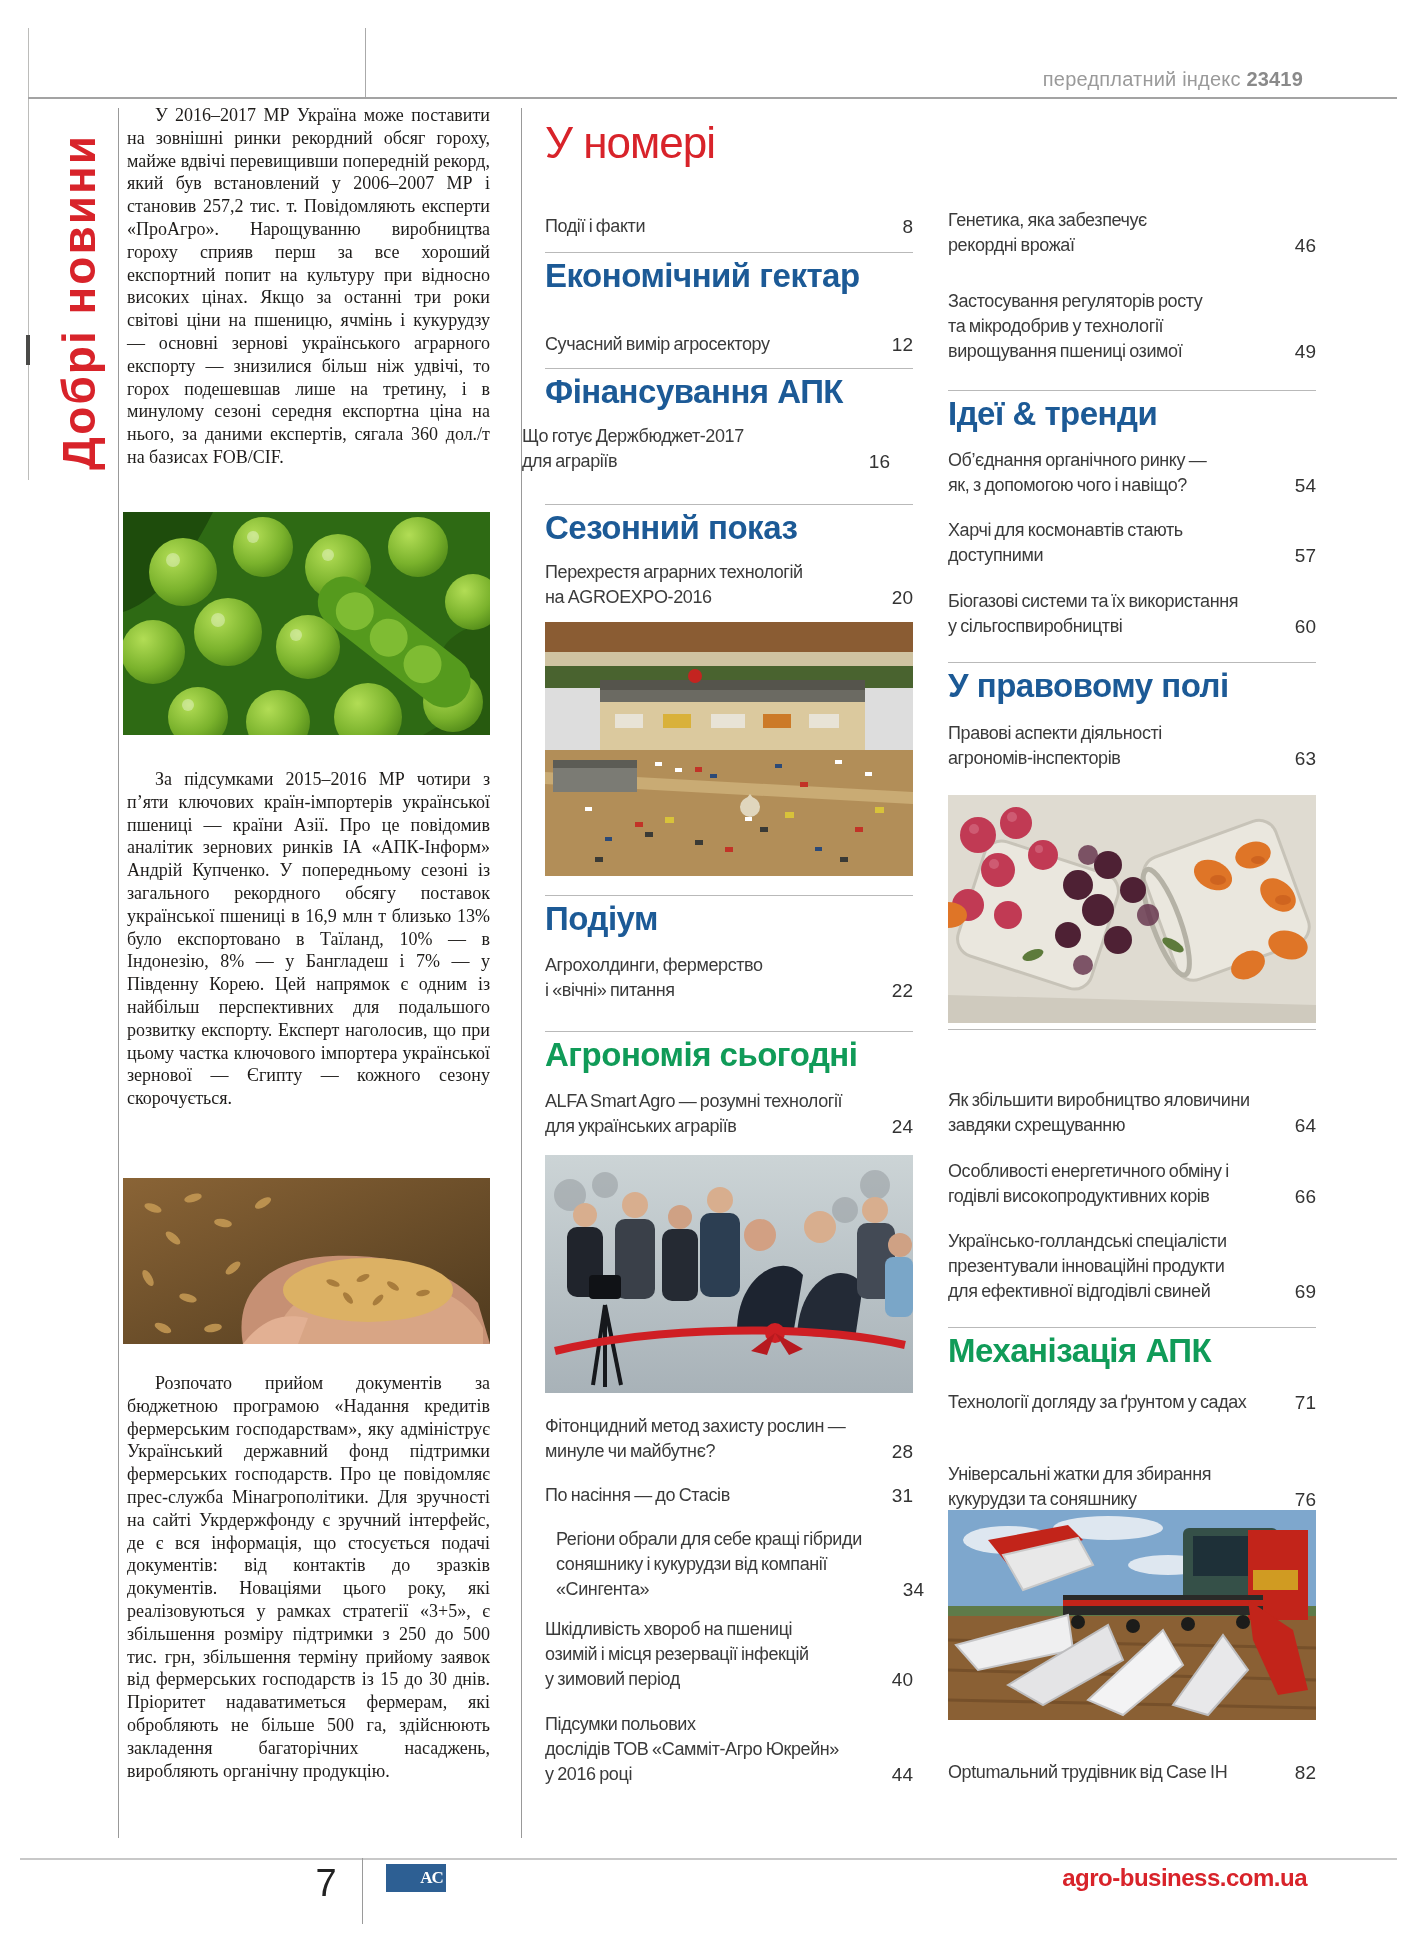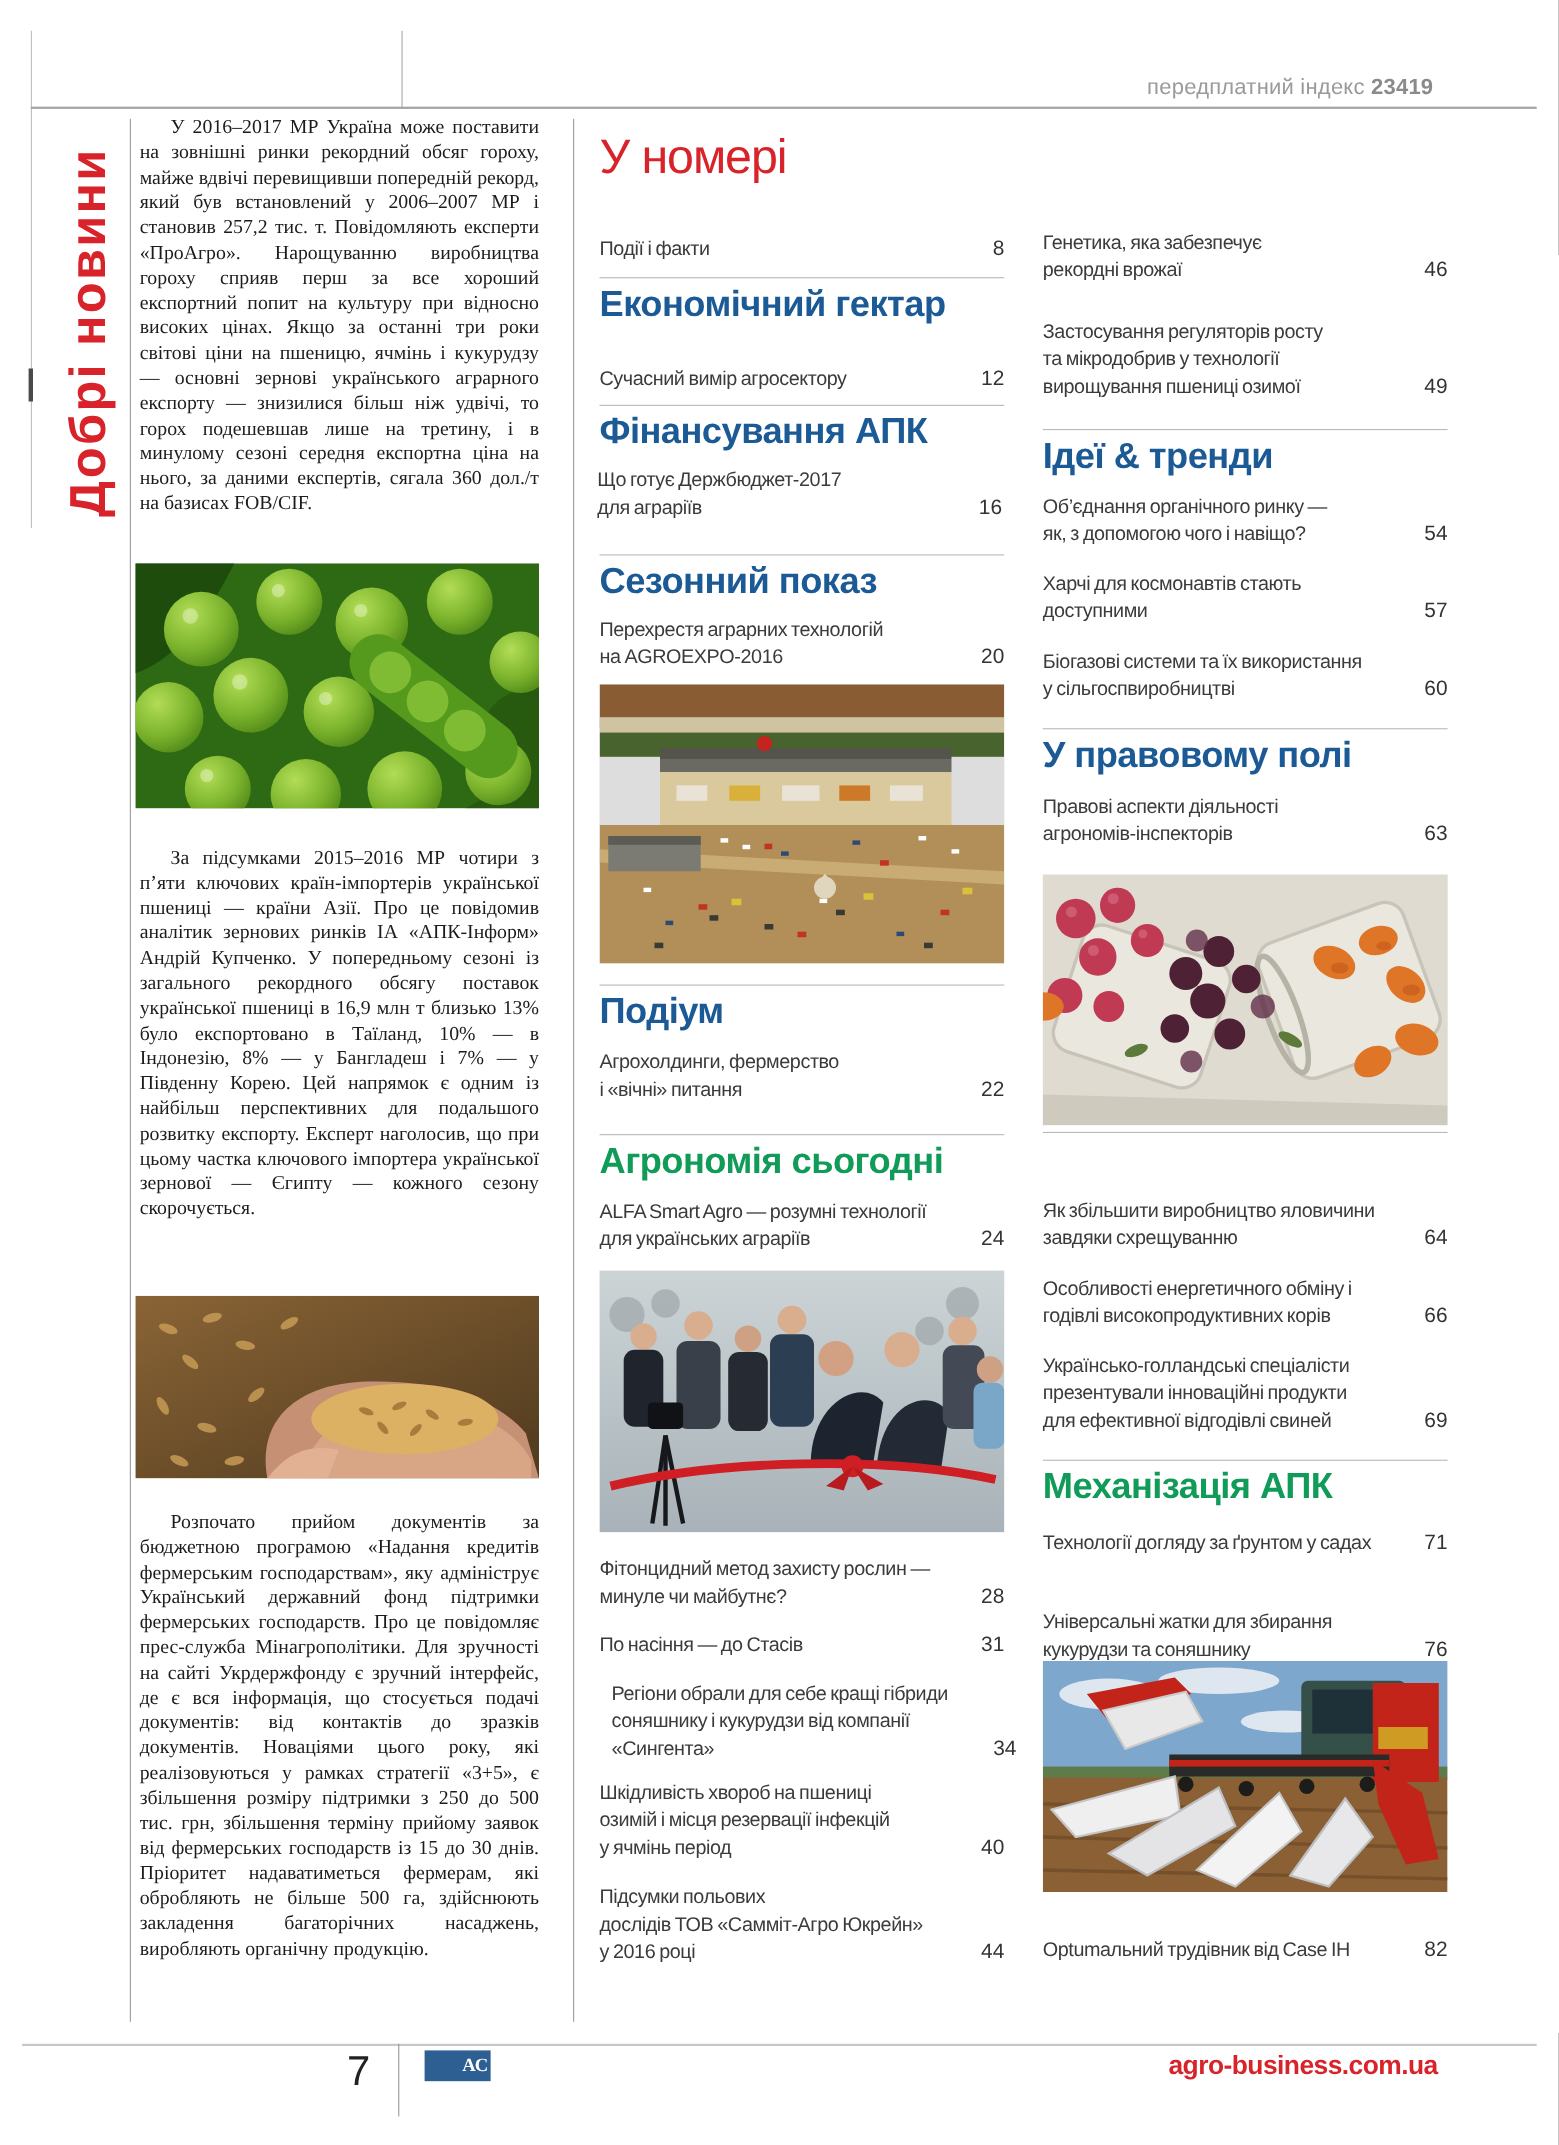--- a/index.html
+++ b/index.html
@@ -153,21 +153,21 @@
 
   <div class="abs rule" style="left:545px;top:252px;width:368px;"></div>
   <div class="abs sec-header hblue" style="left:545px;top:258px;">Економічний гектар</div>
   <div class="abs entry" style="left:545px;top:332px;width:368px;">
     <div class="entry-title">Сучасний вимір агросектору</div>
     <div class="entry-page">12</div>
   </div>
 
   <div class="abs rule" style="left:545px;top:368px;width:368px;"></div>
   <div class="abs sec-header hblue" style="left:545px;top:374px;">Фінансування АПК</div>
-  <div class="abs entry" style="left:543px;top:424px;width:368px;">
+  <div class="abs entry" style="left:522px;top:424px;width:368px;">
     <div class="entry-title">Що готує Держбюджет-2017
 для аграріїв</div>
     <div class="entry-page">16</div>
   </div>
 
   <div class="abs rule" style="left:545px;top:504px;width:368px;"></div>
   <div class="abs sec-header hblue" style="left:545px;top:510px;">Сезонний показ</div>
   <div class="abs entry" style="left:545px;top:560px;width:368px;">
     <div class="entry-title">Перехрестя аграрних технологій
 на AGROEXPO-2016</div>
@@ -307,21 +307,21 @@
   </div>
   <div class="abs entry" style="left:556px;top:1527px;width:368px;justify-content:center;">
     <div class="entry-title">Регіони обрали для себе кращі гібриди
 соняшнику і кукурудзи від компанії
 «Сингента»</div>
     <div class="entry-page">34</div>
   </div>
   <div class="abs entry" style="left:545px;top:1617px;width:368px;">
     <div class="entry-title">Шкідливість хвороб на пшениці
 озимій і місця резервації інфекцій
-у ячмінь період</div>
+у зимовий період</div>
     <div class="entry-page">40</div>
   </div>
   <div class="abs entry" style="left:545px;top:1712px;width:368px;">
     <div class="entry-title">Підсумки польових
 дослідів ТОВ «Самміт-Агро Юкрейн»
 у 2016 році</div>
     <div class="entry-page">44</div>
   </div>
 
   <div class="abs entry" style="left:948px;top:208px;width:368px;">

